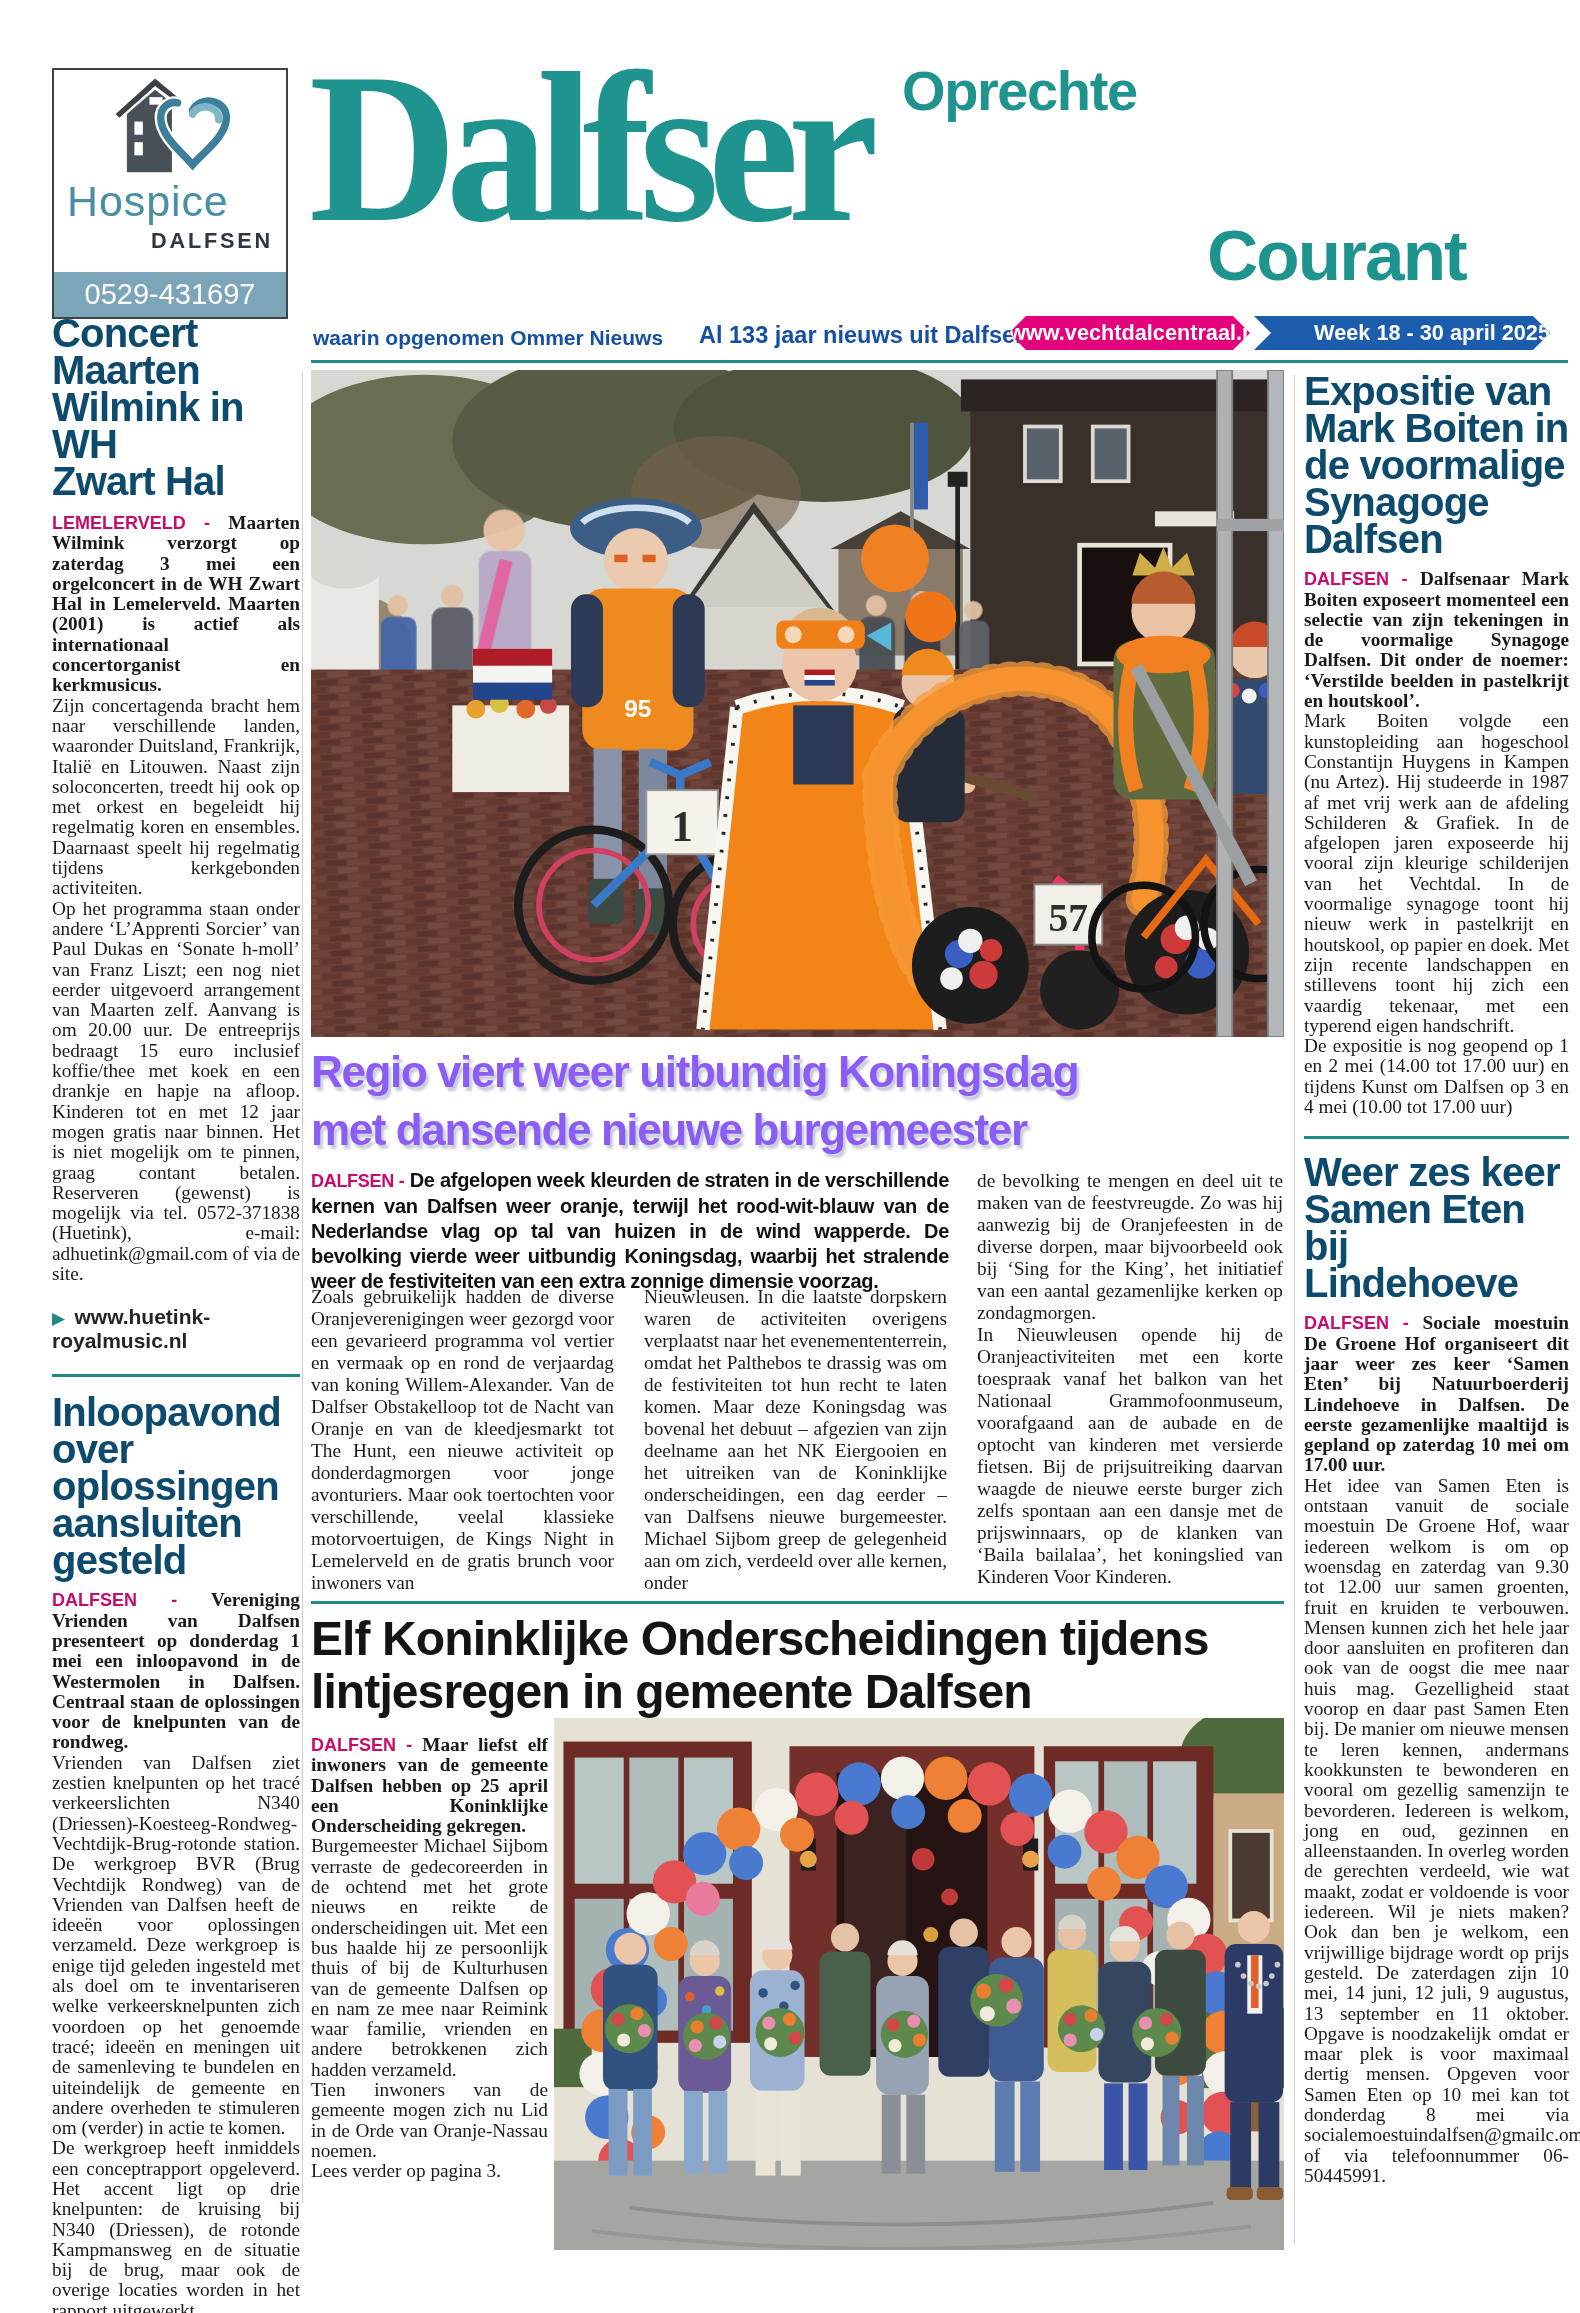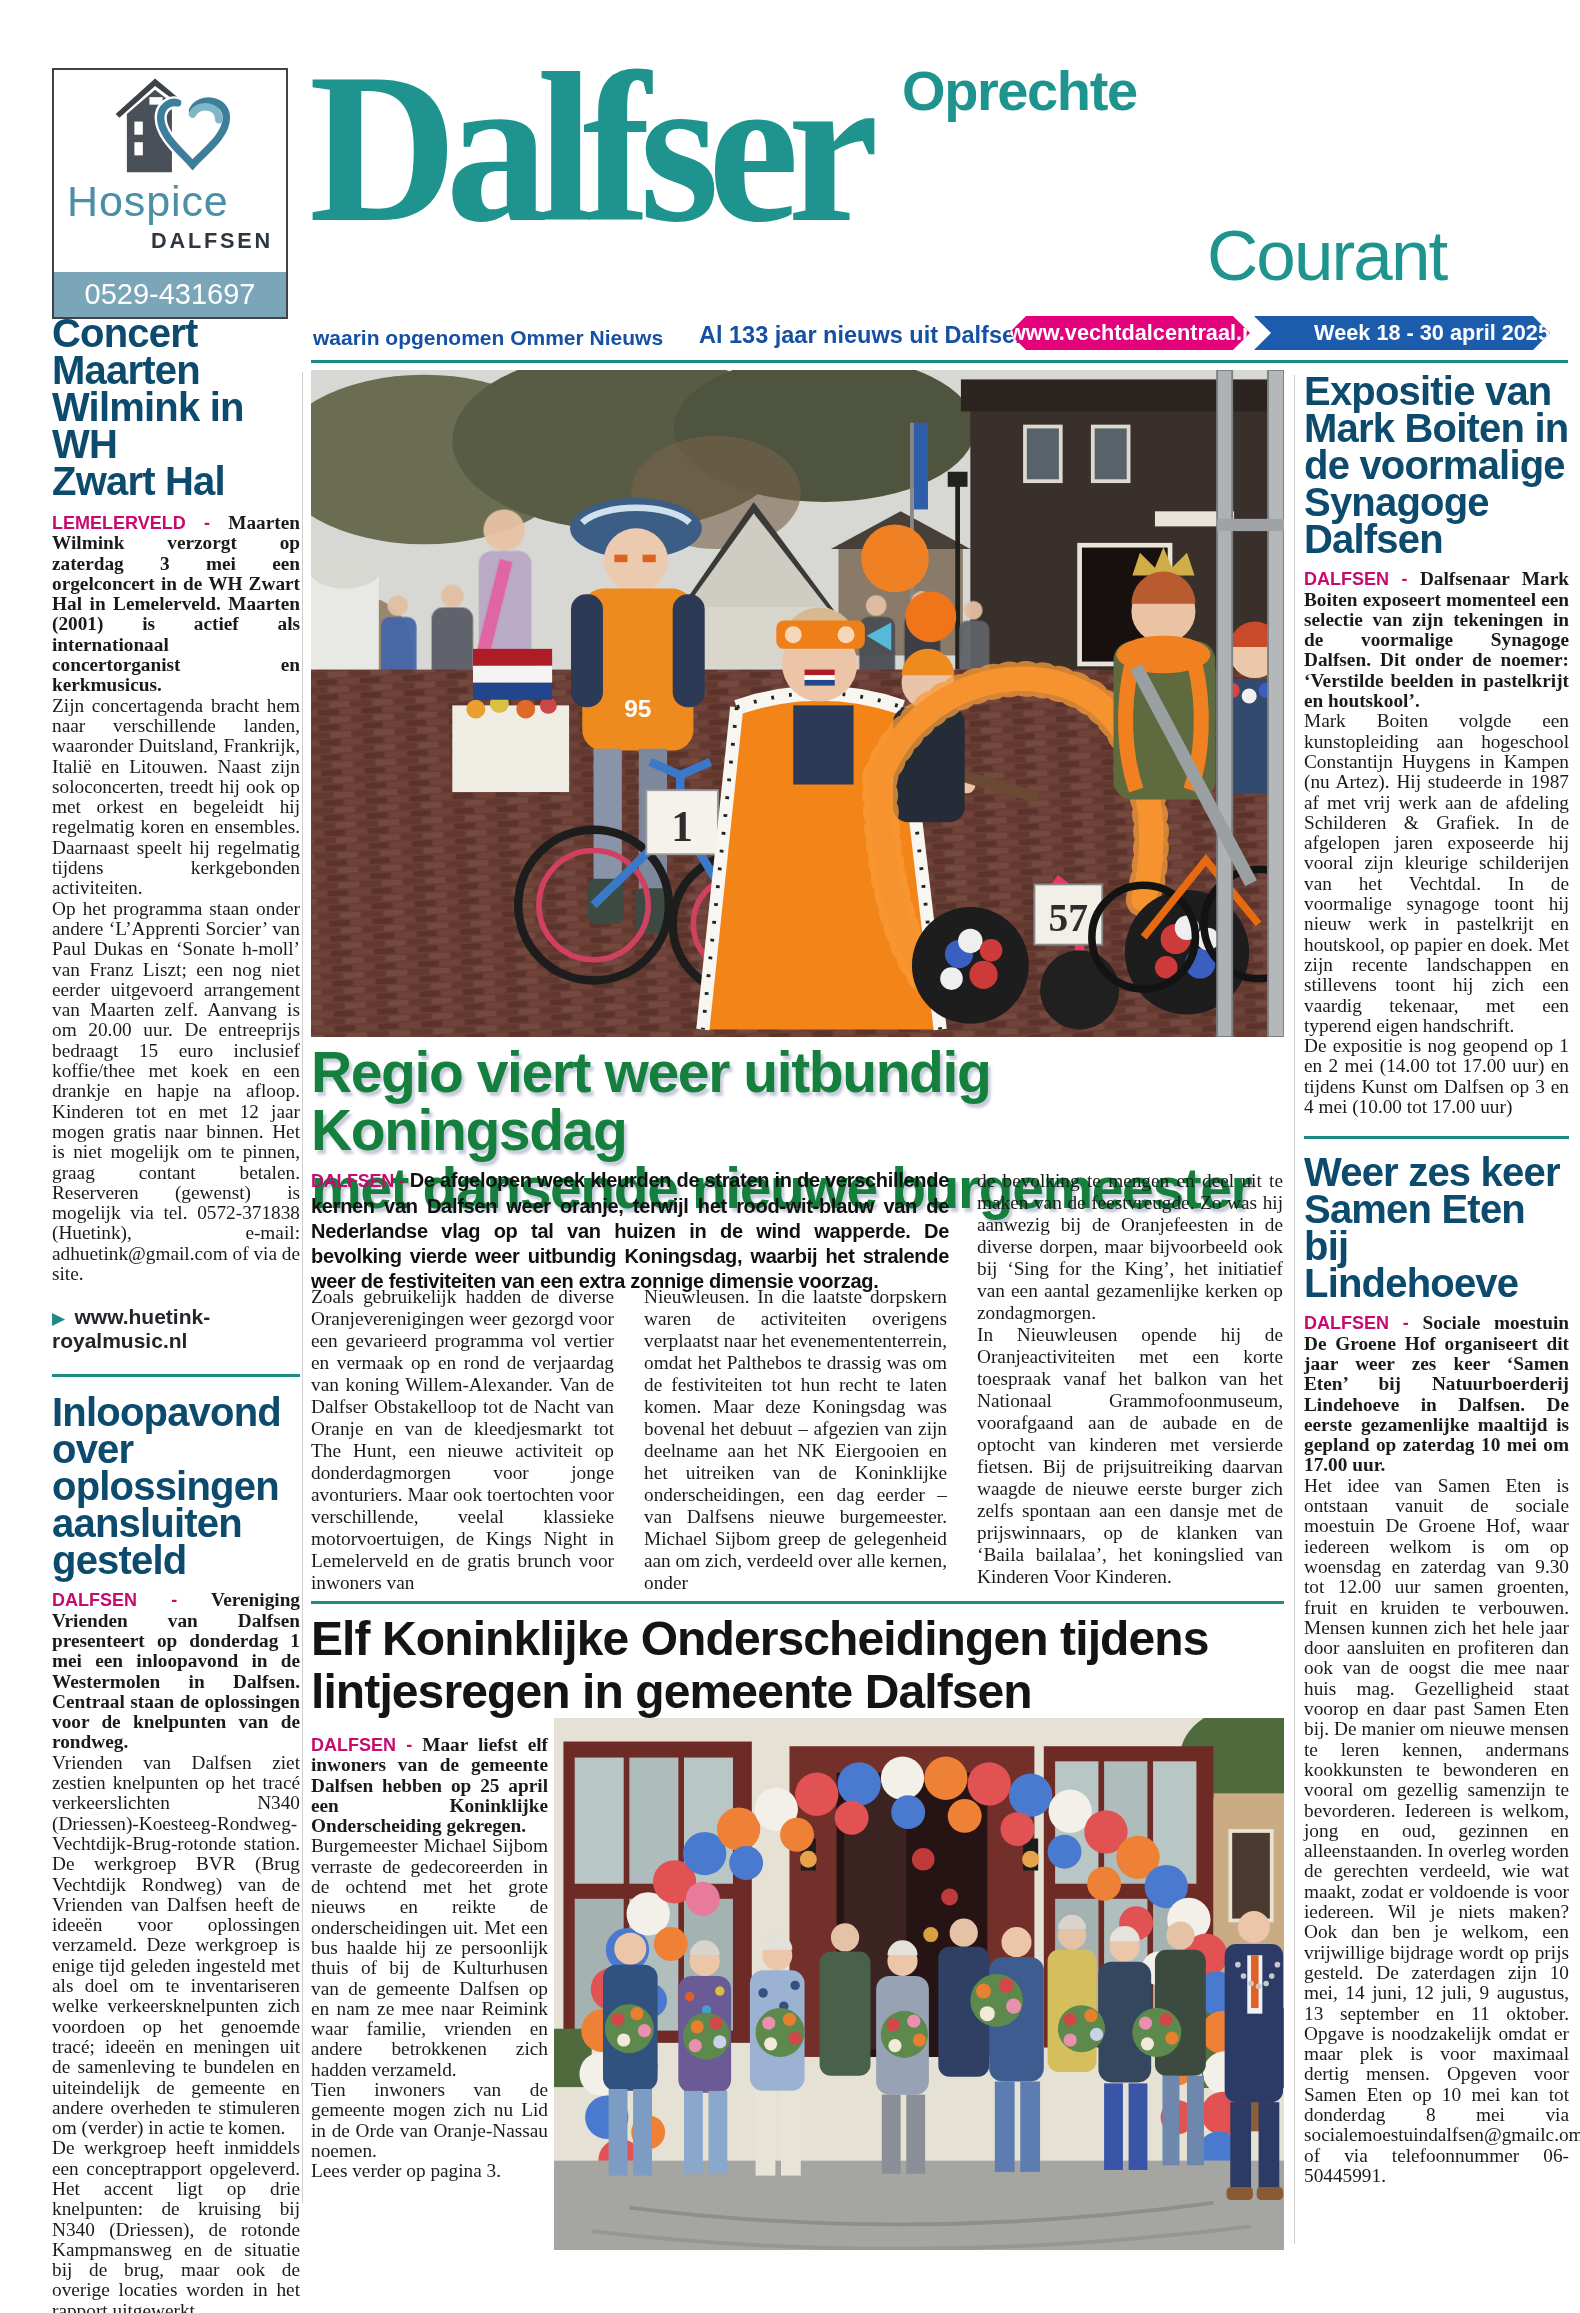--- a/index.html
+++ b/index.html
@@ -5,39 +5,39 @@
   html,body{margin:0;padding:0;background:#e9e9e9;}
   #page{position:relative;width:1580px;height:2314px;background:#ffffff;overflow:hidden;
         font-family:"Liberation Serif","DejaVu Serif",serif;color:#1a1a1a;}
   .abs{position:absolute;}
   
   .mast-teal{color:#1f948e;}
   .mast-title{font-family:"Liberation Serif","DejaVu Serif",serif;font-weight:bold;
               font-size:205px;letter-spacing:-11.3px;line-height:205px;transform:scaleY(1.04);}
   .mast-pre{font-family:"Liberation Sans","DejaVu Sans",sans-serif;font-weight:bold;
             font-size:56px;letter-spacing:-1.4px;}
-  .mast-post{font-family:"Liberation Sans","DejaVu Sans",sans-serif;font-weight:normal;
+  .mast-post{font-family:"Liberation Sans","DejaVu Sans",sans-serif;font-weight:bold;
              font-size:71px;letter-spacing:-1.9px;}
   .sub-blue{font-family:"Liberation Sans","DejaVu Sans",sans-serif;font-weight:bold;color:#1550a4;}
   .ribbon{font-family:"Liberation Sans","DejaVu Sans",sans-serif;font-weight:bold;color:#fff;
           font-size:21.7px;line-height:34px;text-align:center;height:34px;}
   .ribbon-pink{background:#e4017c;clip-path:polygon(0 50%,17px 0,calc(100% - 17px) 0,100% 50%,calc(100% - 17px) 100%,17px 100%);}
   .ribbon-blue{background:#1c5cad;clip-path:polygon(0 0,17px 50%,0 100%,calc(100% - 17px) 100%,100% 50%,calc(100% - 17px) 0);}
   .teal-line{background:#1d8a85;height:2.8px;}
   
   .adbox{border:2.8px solid #3f4347;background:#fff;}
   .ad-brand{font-family:"Liberation Sans","DejaVu Sans",sans-serif;color:#4a8fa6;font-size:43px;letter-spacing:0.9px;}
   .ad-sub{font-family:"Liberation Sans","DejaVu Sans",sans-serif;color:#2e3640;font-weight:bold;font-size:21.7px;letter-spacing:2.8px;text-align:right;}
   .ad-phone{background:#7ba6ba;color:#fff;font-family:"Liberation Sans","DejaVu Sans",sans-serif;
             font-size:29px;text-align:center;line-height:45px;height:45px;}
   
   .h-small{font-family:"Liberation Sans","DejaVu Sans",sans-serif;font-weight:bold;color:#0c4a6e;
            font-size:40px;line-height:37px;letter-spacing:-0.8px;}
-  .h-blue{font-family:"Liberation Sans","DejaVu Sans",sans-serif;font-weight:bold;color:#15803d;
-          font-size:57px;line-height:58px;letter-spacing:-1.4px;
+  .h-blue{font-family:"Liberation Sans","DejaVu Sans",sans-serif;font-weight:bold;color:#8b5cf6;
+          font-size:44px;line-height:58px;letter-spacing:-1.4px;
           text-shadow:2.8px 3.8px 2.8px rgba(60,80,130,0.30);}
   .h-black{font-family:"Liberation Sans","DejaVu Sans",sans-serif;font-weight:bold;color:#141414;
            font-size:48px;line-height:53px;letter-spacing:-0.9px;}
   
   .body-serif{font-size:19.3px;line-height:20.3px;text-align:justify;}
   .body-serif p{margin:0;}
   .lead{font-weight:bold;}
   .gap{margin-top:19px;}
   .dl{color:#c60a6e;font-family:"Liberation Sans","DejaVu Sans",sans-serif;font-weight:bold;font-size:18px;}
   .main-col{font-size:19.3px;line-height:22px;text-align:justify;}

